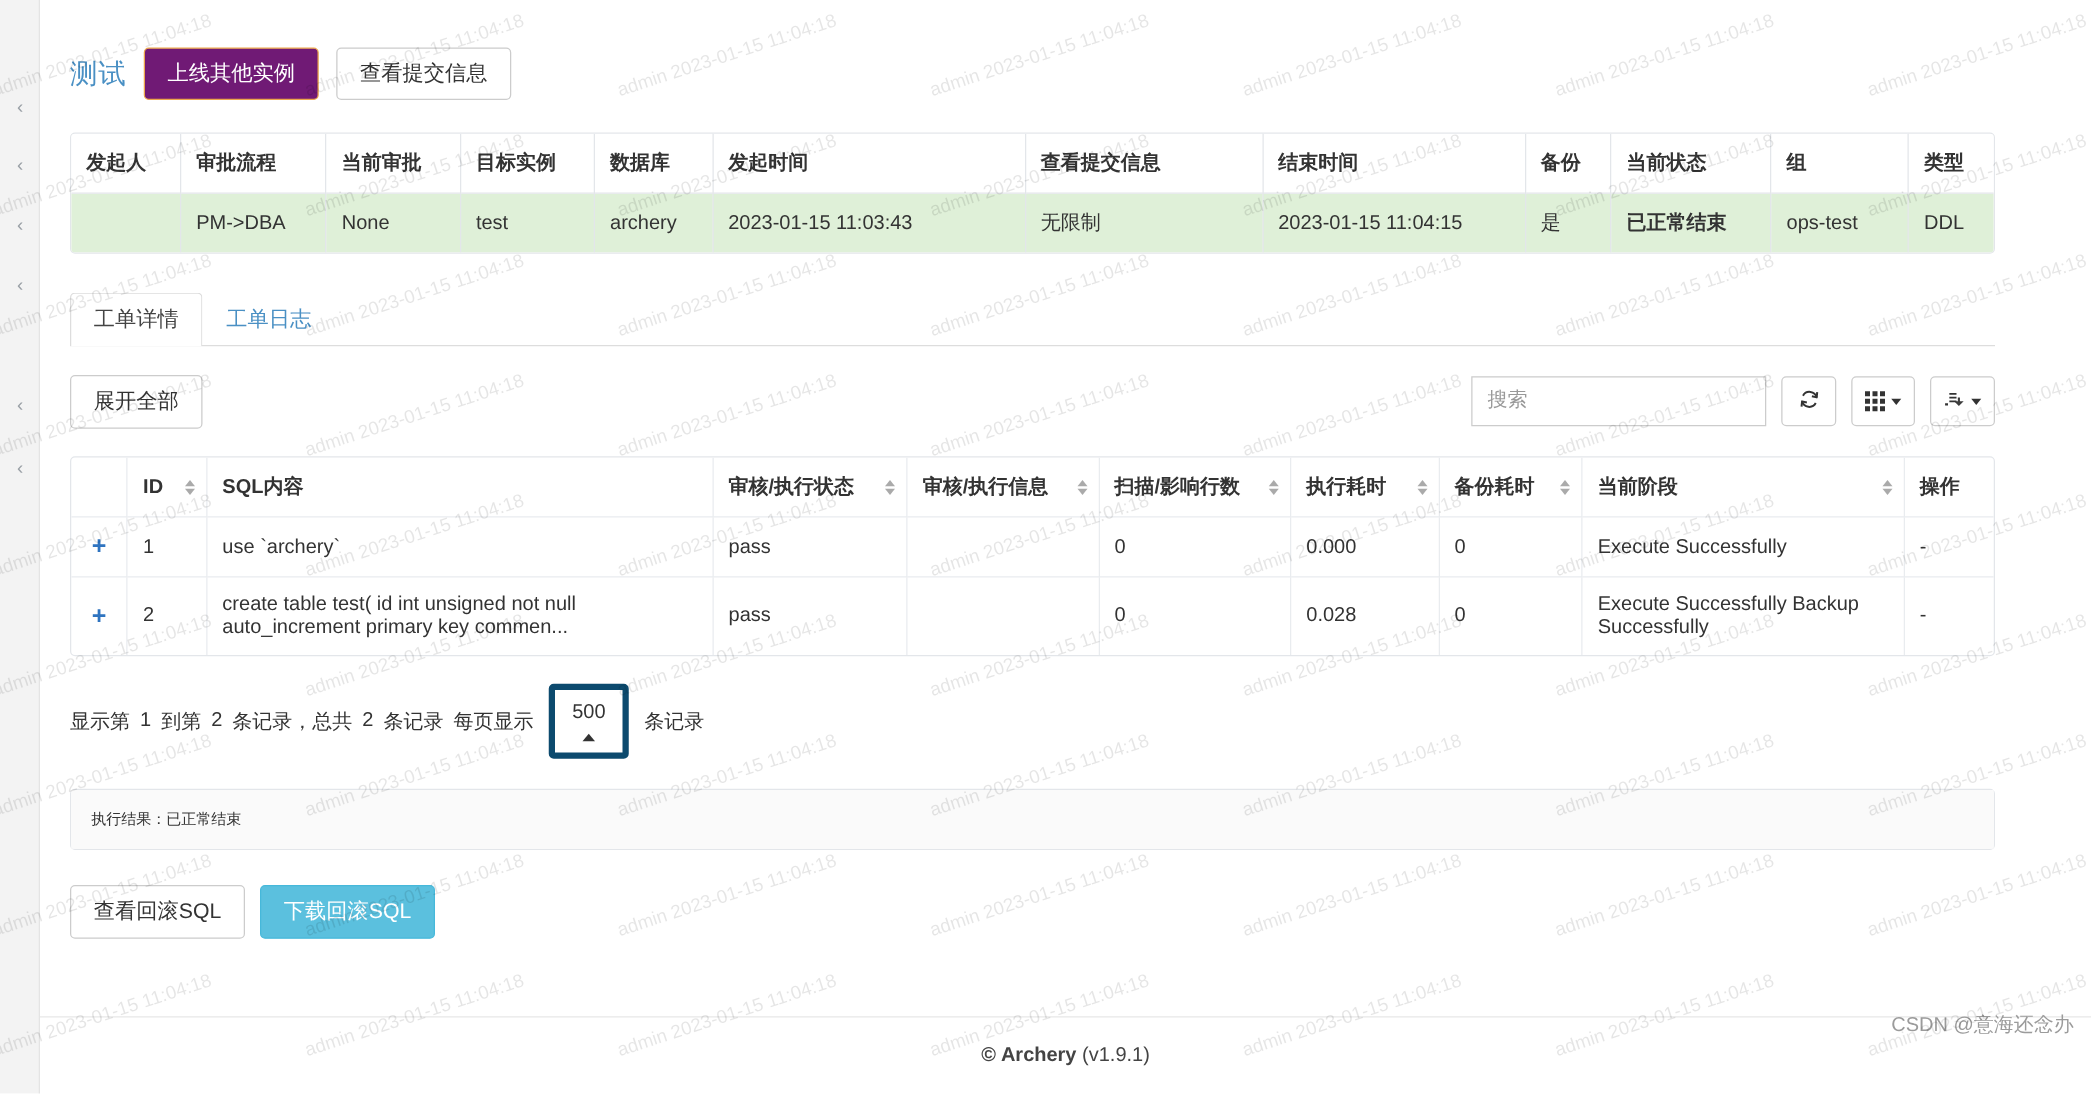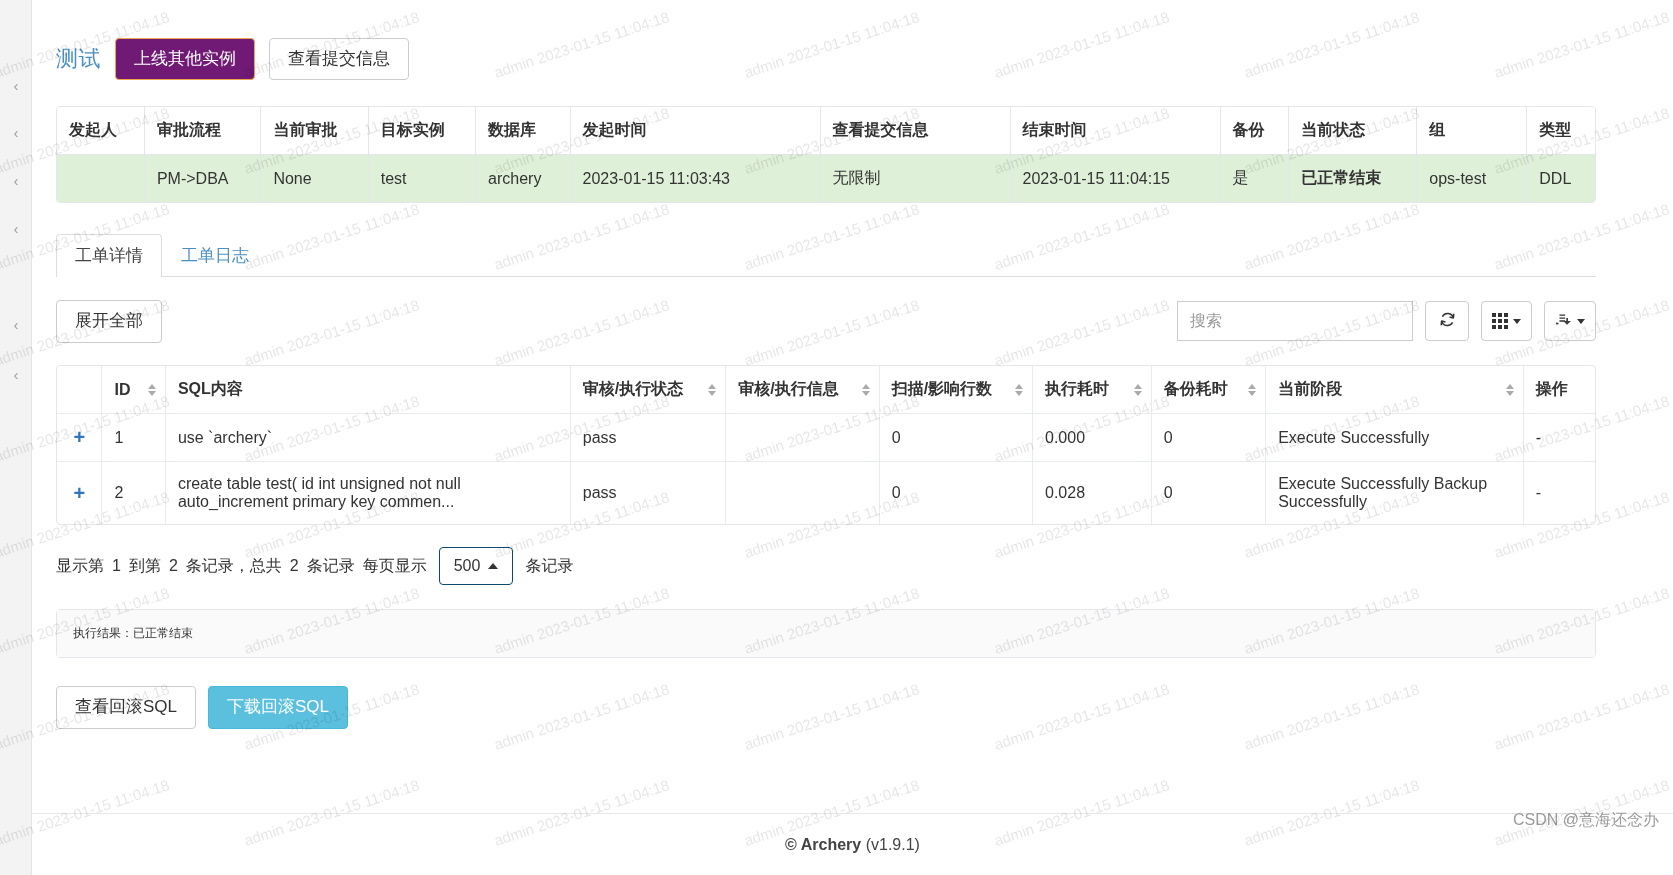--- a/index.html
+++ b/index.html
@@ -120,22 +120,22 @@
   .c-stage { width: 252px; }
   .c-op { width: 70px; }
   .wrapcell { white-space: normal; word-break: break-word; }
 
   
   .pager { display: flex; align-items: center; gap: 8px; margin-top: 22px;
            font-size: 16px; color: #333; }
   .pager .num { color: #333; }
   .page-size {
     display: inline-flex; align-items: center; gap: 8px; margin: 0 4px;
-    border: 1px solid #0c4a6e; border-radius: 4px; padding: 9px 14px;
-    background: #fff; cursor: pointer; color: #333;
+    border: 5px solid #0c4a6e; border-radius: 4px; padding: 9px 14px;
+    background: #fff; cursor: pointer; color: #333; flex-direction: column;
   }
   .caret-up { width:0;height:0;border-left:5px solid transparent;border-right:5px solid transparent;
               border-bottom:6px solid #333; display:inline-block; }
 
   
   .panel { margin-top: 24px; border: 1px solid #e3e6ea; border-radius: 4px; background: #fff; }
   .panel-head { padding: 15px 16px; font-size: 17px; font-weight: bold; color: #333;
                 border-bottom: 1px solid #e3e6ea; }
   .panel-body { padding: 15px 16px; font-size: 12px; color: #333; background: #fafafa; }
 

